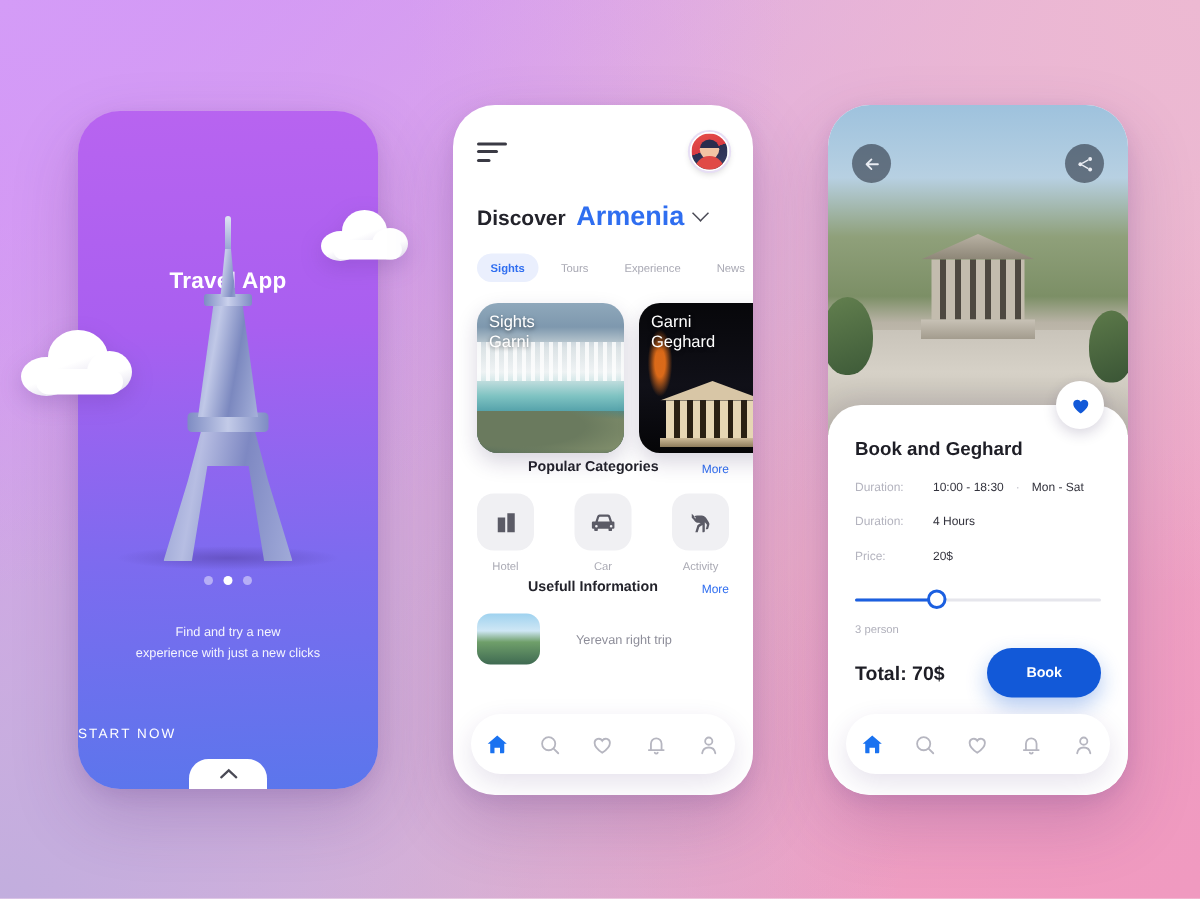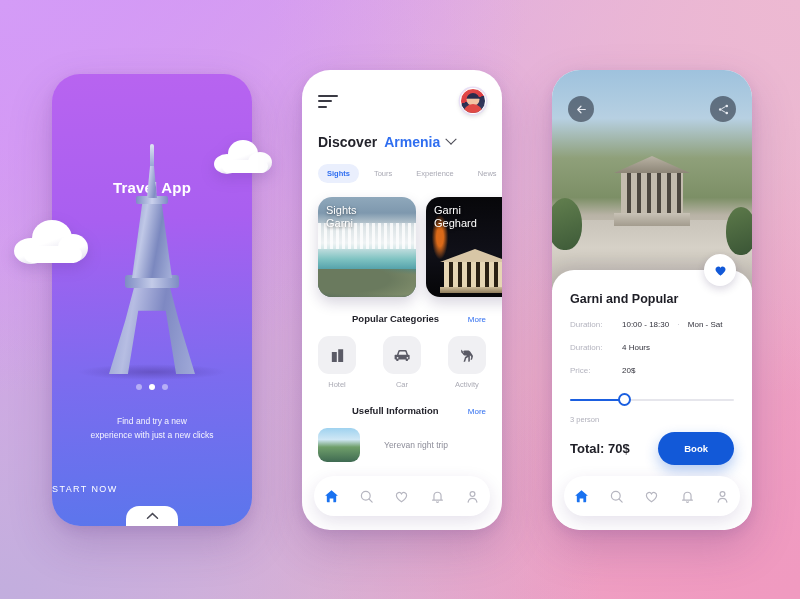--- a/index.html
+++ b/index.html
@@ -92,21 +92,21 @@
     border: 1.6px solid #fff; box-shadow: 0 0 0 1.4px #e7def5, 0 2px 5px rgba(0,0,0,.16);
     overflow: hidden; }
   .avatar::before { content:""; position:absolute; left:50%; top:18%; transform:translateX(-50%);
     width: 13px; height: 13px; border-radius: 50%;
     background: linear-gradient(180deg,#2a2c4d 42%, #f2c4a4 43%); }
   .avatar::after { content:""; position:absolute; left:50%; bottom:-2px; transform:translateX(-50%);
     width: 20px; height: 11px; border-radius: 10px 10px 0 0; background:#e04a46; }
 
   .discover-row { display: flex; align-items: center; gap: 7px; margin-top: 20px; }
   .discover-row .lbl { font-size: 14px; font-weight: bold; color: #23232b; }
-  .discover-row .loc { font-size: 14px; font-weight: bold; color: #2f6ef0; }
+  .discover-row .loc { font-size: 18px; font-weight: bold; color: #2f6ef0; }
   .chev-dn { width: 8px; height: 8px; border-right: 1.6px solid #4a4a55;
     border-bottom: 1.6px solid #4a4a55; transform: rotate(45deg) translate(-2px,-2px); }
 
   .tabs { display: flex; align-items: center; gap: 6px; margin-top: 14px; }
   .tab { font-size: 7.5px; color: #a9a9b4; padding: 5px 9px; border-radius: 10px; white-space: nowrap; }
   .tab.on { color: #2f6ef0; background: #eaeffd; font-weight: 600; }
 
   .cards { display: flex; gap: 10px; margin-top: 14px; }
   .card { width: 98px; height: 100px; border-radius: 14px; position: relative;
     overflow: hidden; flex: 0 0 auto; box-shadow: 0 6px 14px rgba(40,20,80,.18); }
@@ -128,21 +128,21 @@
   .card-temple .bldg { position: absolute; left: 50%; bottom: 4px; transform: translateX(-50%);
     width: 70px; height: 44px; }
   .card-temple .roof { position: absolute; left: 50%; transform: translateX(-50%); top: 0;
     width: 70px; height: 13px; background: #d8c6a6;
     clip-path: polygon(0% 100%, 50% 0%, 100% 100%); }
   .card-temple .cols { position: absolute; left: 4px; right: 4px; top: 13px; height: 26px;
     background: repeating-linear-gradient(90deg, #e6d6b4 0 5px, #2a2013 5px 9px); }
   .card-temple .step { position: absolute; left: 0; right: 0; bottom: 0; height: 6px;
     background: linear-gradient(180deg,#cdbb99,#8e7c5c); }
 
-  .sec-head { display: flex; align-items: flex-end; justify-content: space-between; margin-top: 16px; padding-left: 34px; }
+  .sec-head { display: flex; align-items: flex-end; justify-content: space-between; margin-top: 4px; padding-left: 34px; }
   .sec-head .t { font-size: 9.5px; font-weight: bold; color: #23232b; }
   .sec-head .m { font-size: 8px; color: #2f6ef0; font-weight: 500; }
 
   .cats { display: flex; justify-content: space-between; margin-top: 12px; }
   .cat { width: 38px; text-align: center; }
   .cat .box { width: 38px; height: 38px; border-radius: 11px; background: #f0f0f3;
     display: flex; align-items: center; justify-content: center; }
   .cat .nm { font-size: 7.5px; color: #aaaab4; margin-top: 6px; }
 
   .info-row { display: flex; align-items: center; gap: 24px; margin-top: 12px; }
@@ -407,21 +407,21 @@
     </svg>
   </div>
 
   <div class="sheet">
     <div class="fav">
       <svg width="15" height="15" viewBox="0 0 24 24" fill="#1259d8">
         <path d="M12 20.3s-8-5.1-8-10.1a4.3 4.3 0 018-2.4 4.3 4.3 0 018 2.4c0 5-8 10.1-8 10.1z"></path>
       </svg>
     </div>
 
-    <h2>Garni and Popular</h2>
+    <h2>Book and Geghard</h2>
 
     <div class="meta">
       <span class="k">Duration:</span>
       <span class="v">10:00 - 18:30</span>
       <span class="sep">·</span>
       <span class="v">Mon - Sat</span>
     </div>
     <div class="meta">
       <span class="k">Duration:</span>
       <span class="v">4 Hours</span>

